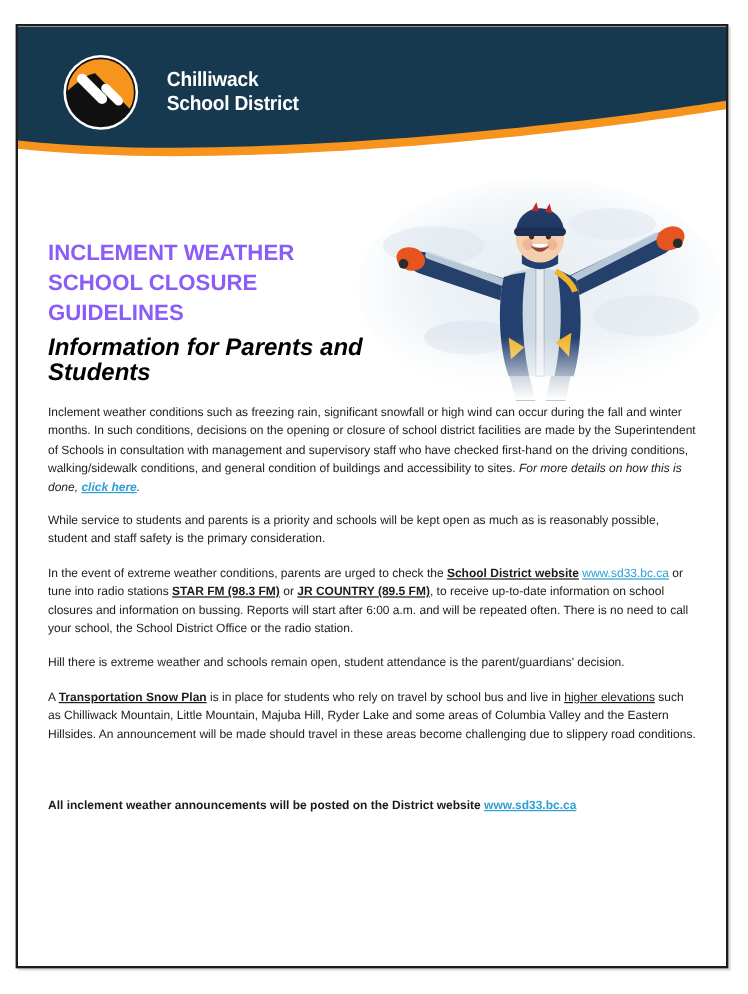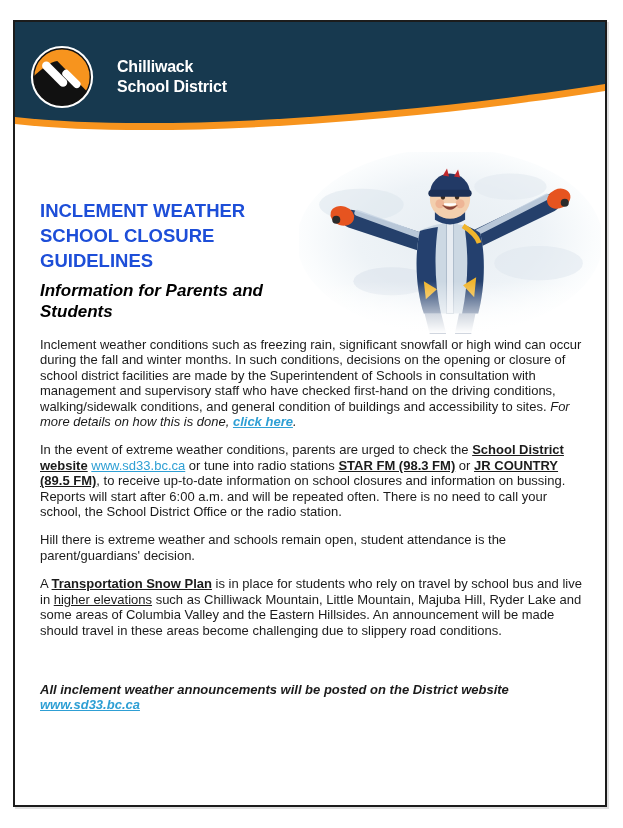--- a/index.html
+++ b/index.html
@@ -12,49 +12,49 @@
   .page {
     position:absolute; left:13px; top:20px;
     width:594px; height:787px;
     background:#ffffff;
     border:2px solid #1c1c1c;
     box-sizing:border-box;
     box-shadow:2px 2px 0 rgba(0,0,0,0.12);
     overflow:hidden;
   }
   .header-band { position:absolute; left:0; top:0; width:590px; height:118px; }
-  .logo-wrap { position:absolute; left:14px; top:20px; width:320px; height:70px; display:flex; align-items:center; }
+  .logo-wrap { position:absolute; left:36px; top:20px; width:320px; height:70px; display:flex; align-items:center; }
   .logo-circle { width:66px; height:66px; flex:0 0 auto; }
   .wordmark {
     margin-left:22px; color:#ffffff; font-weight:700;
     font-size:17px; line-height:20px; letter-spacing:-0.2px;
     white-space:pre-line; transform:scaleX(0.94); transform-origin:left center;
   }
   .photo {
     position:absolute; left:284px; top:130px; width:302px; height:182px;
   }
   .content { position:absolute; left:25px; top:176px; width:543px; }
   h1.doc-title {
     margin:0; font-size:18.5px; line-height:25px; font-weight:700;
-    color:#1d4ed8; white-space:pre-line; max-width:280px;
+    color:#8b5cf6; white-space:pre-line; max-width:280px;
   }
   h2.doc-subtitle {
-    margin:7px 0 0 0; font-size:17px; line-height:21px;
+    margin:7px 0 0 0; font-size:20px; line-height:21px;
     font-weight:700; font-style:italic; color:#000;
     white-space:pre-line; max-width:280px;
   }
   .paras { margin-top:15px; }
   .paras p {
-    margin:0 0 13px 0; font-size:13px; line-height:15.4px; color:#1b1b1b;
+    margin:0 0 13px 0; font-size:10px; line-height:15.4px; color:#1b1b1b;
   }
   .it { font-style:italic; }
   .bd { font-weight:700;text-decoration:underline; }
   .ul { text-decoration:underline; }
   .lnk { color:#2e9fd4; text-decoration:underline; cursor:pointer; }
-  p.final-note { margin-top:44px; font-weight:700;font-style:italic; }
+  p.final-note { margin-top:44px; font-weight:700; }
 </style>
 </head>
 <body>
 
 <div class="page">
 
   <svg class="header-band" viewBox="0 0 590 118" preserveAspectRatio="none" aria-hidden="true">
     <path d="M0,0 L590,0 L590,69 C426,95 162,120 0,102 Z" fill="#f7941e"></path>
     <path d="M0,0 L590,0 L590,62 C426,88 162,113 0,95 Z" fill="#17394f"></path>
   </svg>
@@ -140,20 +140,21 @@
   <div class="content">
     <h1 class="doc-title">INCLEMENT WEATHER
 SCHOOL CLOSURE
 GUIDELINES</h1>
     <h2 class="doc-subtitle">Information for Parents and
 Students</h2>
 
     <div class="paras">
       <p><span>Inclement weather conditions such as freezing rain, significant snowfall or high wind can occur during the fall and winter months. In such conditions, decisions on the opening or closure of school district facilities are made by the Superintendent of Schools in consultation with management and supervisory staff who have checked first-hand on the driving conditions, walking/sidewalk conditions, and general condition of buildings and accessibility to sites. </span><span class="it">For more details on how this is done, </span><a class="lnk it bd">click here</a><span class="it">.</span></p>
 
+      <p>While service to students and parents is a priority and schools will be kept open as much as is reasonably possible, student and staff safety is the primary consideration.</p>
 
       <p><span>In the event of extreme weather conditions, parents are urged to check the </span><span class="bd">School District website</span><span> </span><a class="lnk">www.sd33.bc.ca</a><span> or tune into radio stations </span><span class="bd">STAR FM (98.3 FM)</span><span> or </span><span class="bd">JR COUNTRY (89.5 FM)</span><span>, to receive up-to-date information on school closures and information on bussing. Reports will start after 6:00 a.m. and will be repeated often. There is no need to call your school, the School District Office or the radio station.</span></p>
 
       <p>Hill there is extreme weather and schools remain open, student attendance is the parent/guardians' decision.</p>
 
       <p><span>A </span><span class="bd">Transportation Snow Plan</span><span> is in place for students who rely on travel by school bus and live in </span><span class="ul">higher elevations</span><span> such as Chilliwack Mountain, Little Mountain, Majuba Hill, Ryder Lake and some areas of Columbia Valley and the Eastern Hillsides.  An announcement will be made should travel in these areas become challenging due to slippery road conditions.</span></p>
 
       <p class="final-note"><span>All inclement weather announcements will be posted on the District website </span><a class="lnk bd">www.sd33.bc.ca</a></p>
     </div>
   </div>

